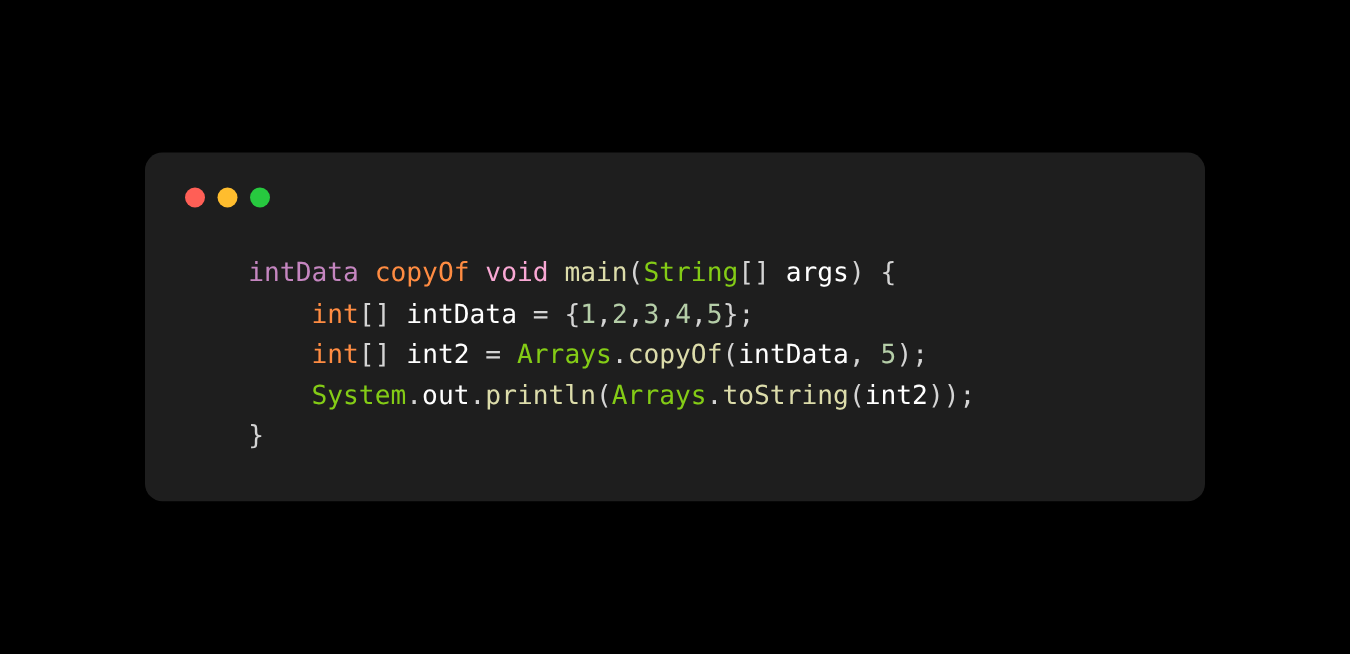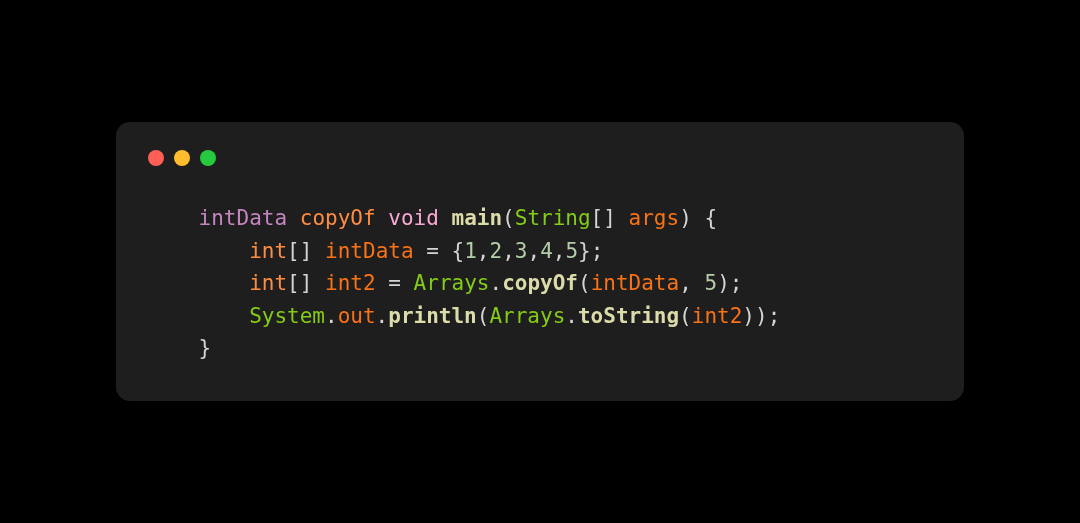--- a/index.html
+++ b/index.html
@@ -39,23 +39,23 @@
     .code {
       font-size: 21px;
       line-height: 1.55;
       white-space: pre;
       color: #d4d4d4;
     }
     .kw-public { color: #c586c0; }
     .kw-static { color: #ff8c42; }
     .kw-void { color: #f9a8d4; }
     .type-int { color: #ff8c42; }
-    .fn-name { color: #dcdcaa; font-weight: bold; }
+    .fn-name { color: #dcdcaa; }
     .class-name { color: #84cc16; }
-    .var-name { color: #f97316; }
+    .var-name { color: #ffffff; }
     .paren { color: #d4d4d4; }
     .brace { color: #d4d4d4; }
     .bracket { color: #d4d4d4; }
     .op { color: #d4d4d4; }
     .num { color: #b5cea8; }
     .semi { color: #d4d4d4; }
     .dot-op { color: #d4d4d4; }
   </style>
 </head>
 <body>

